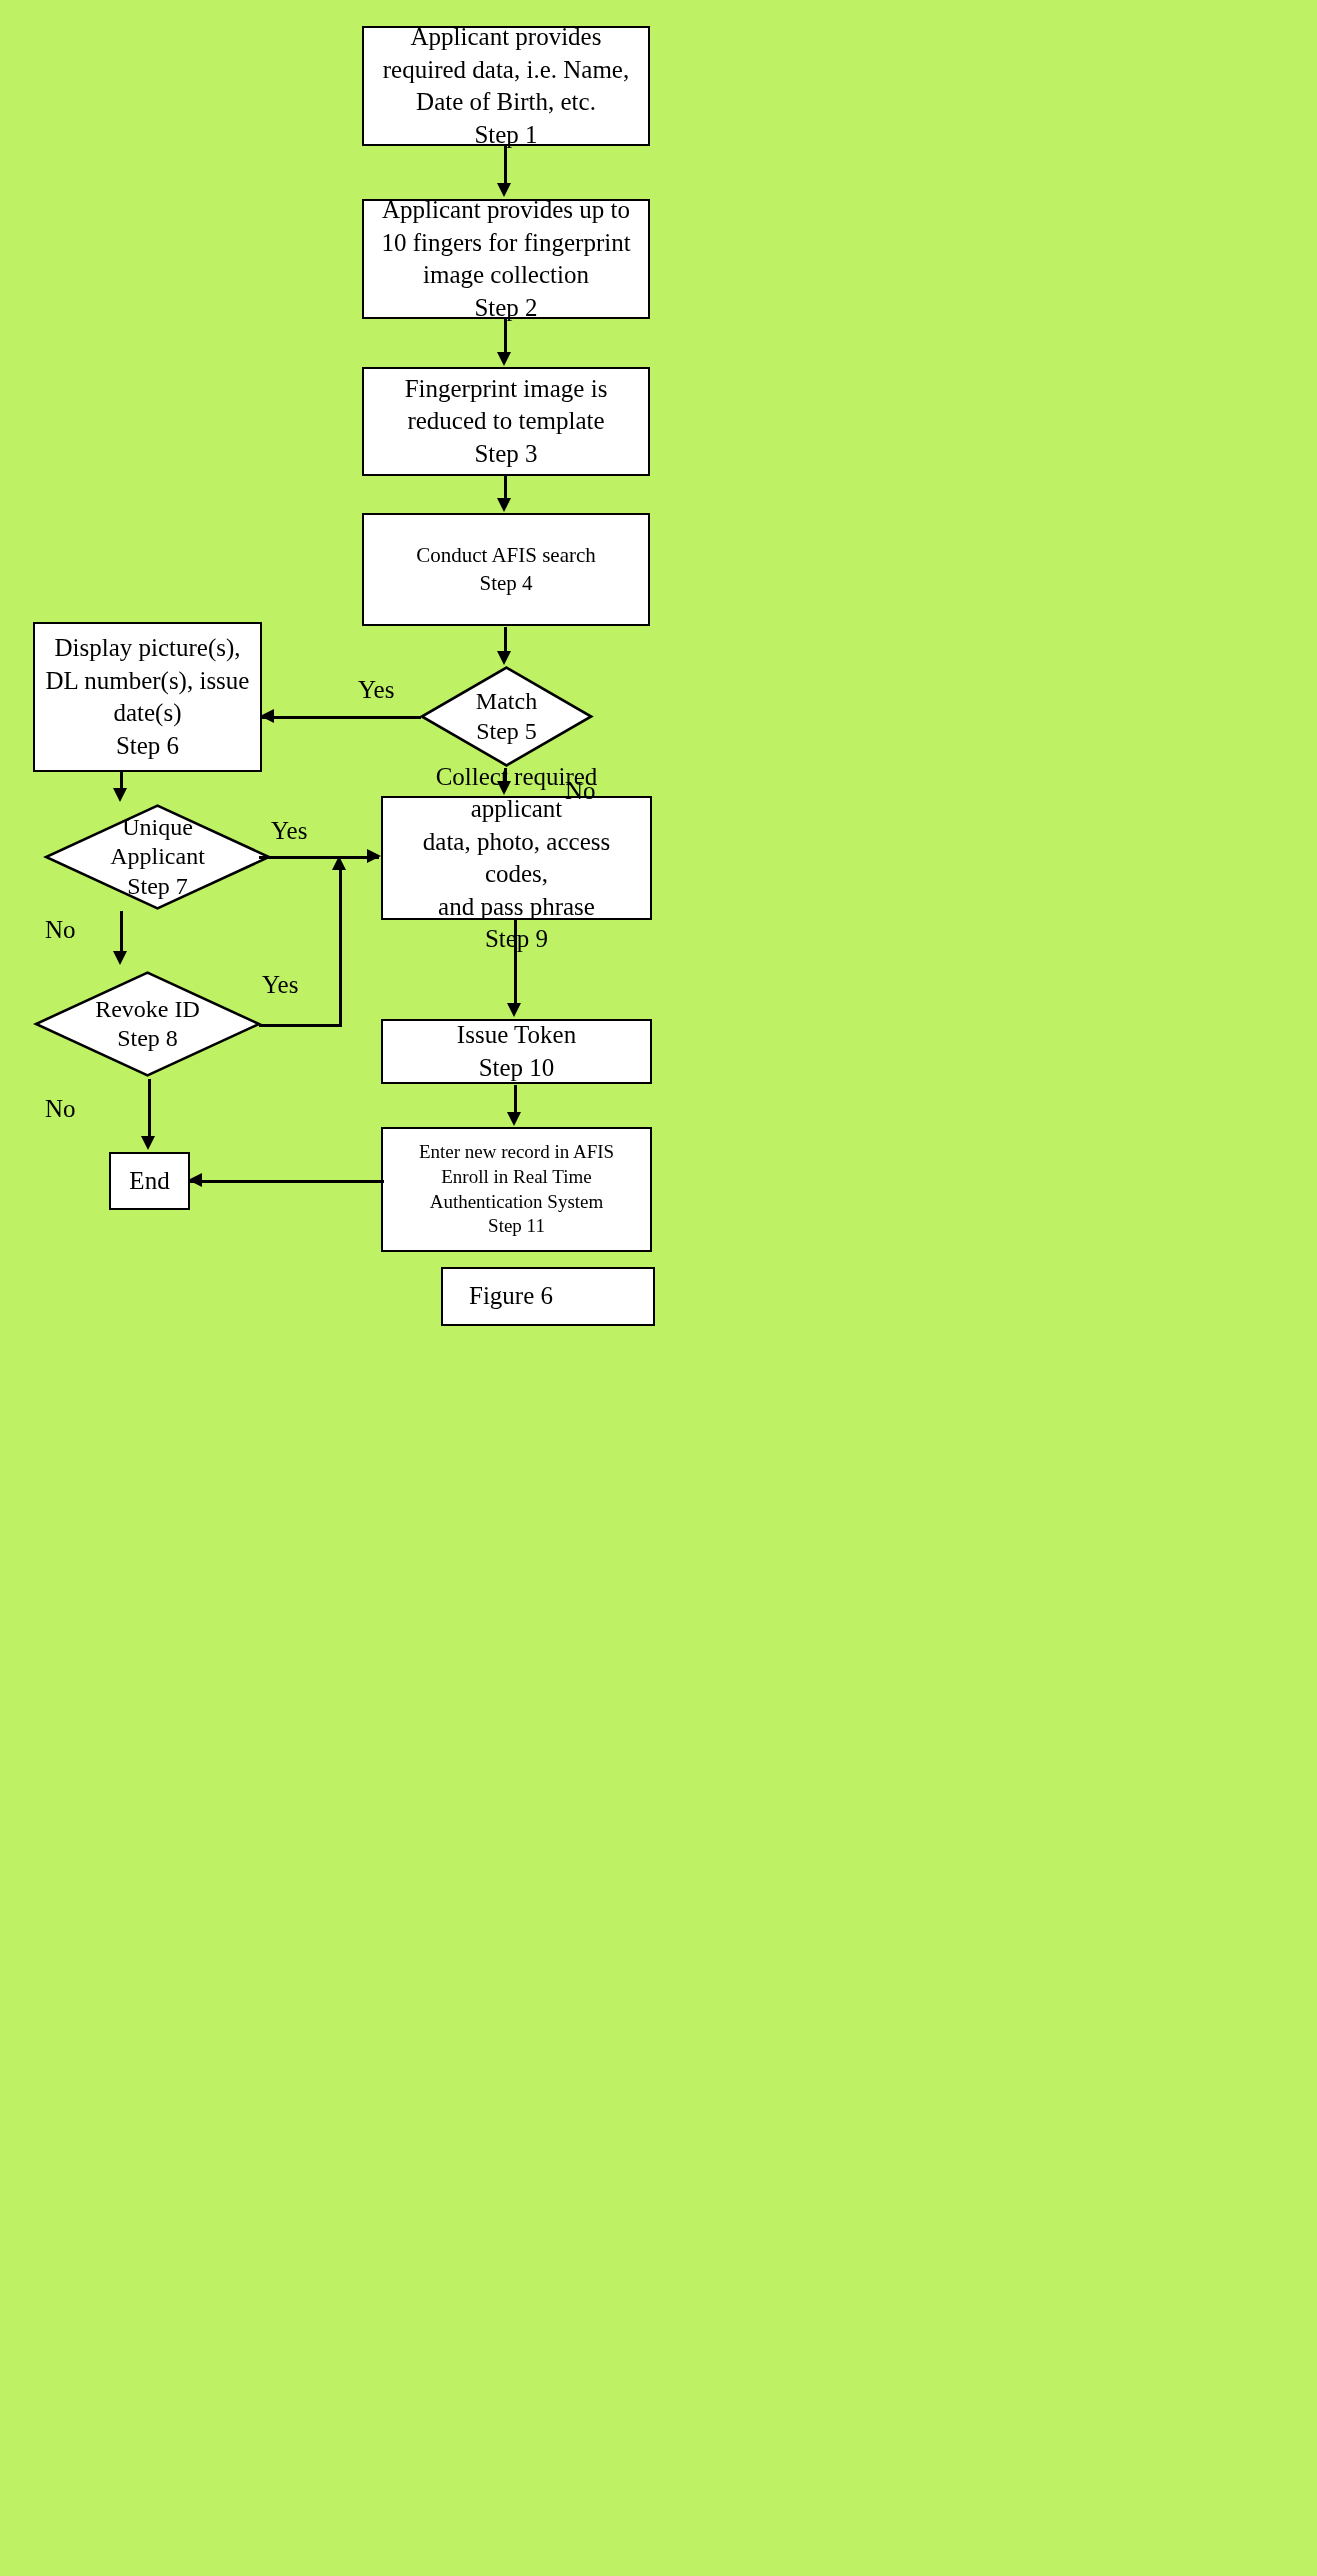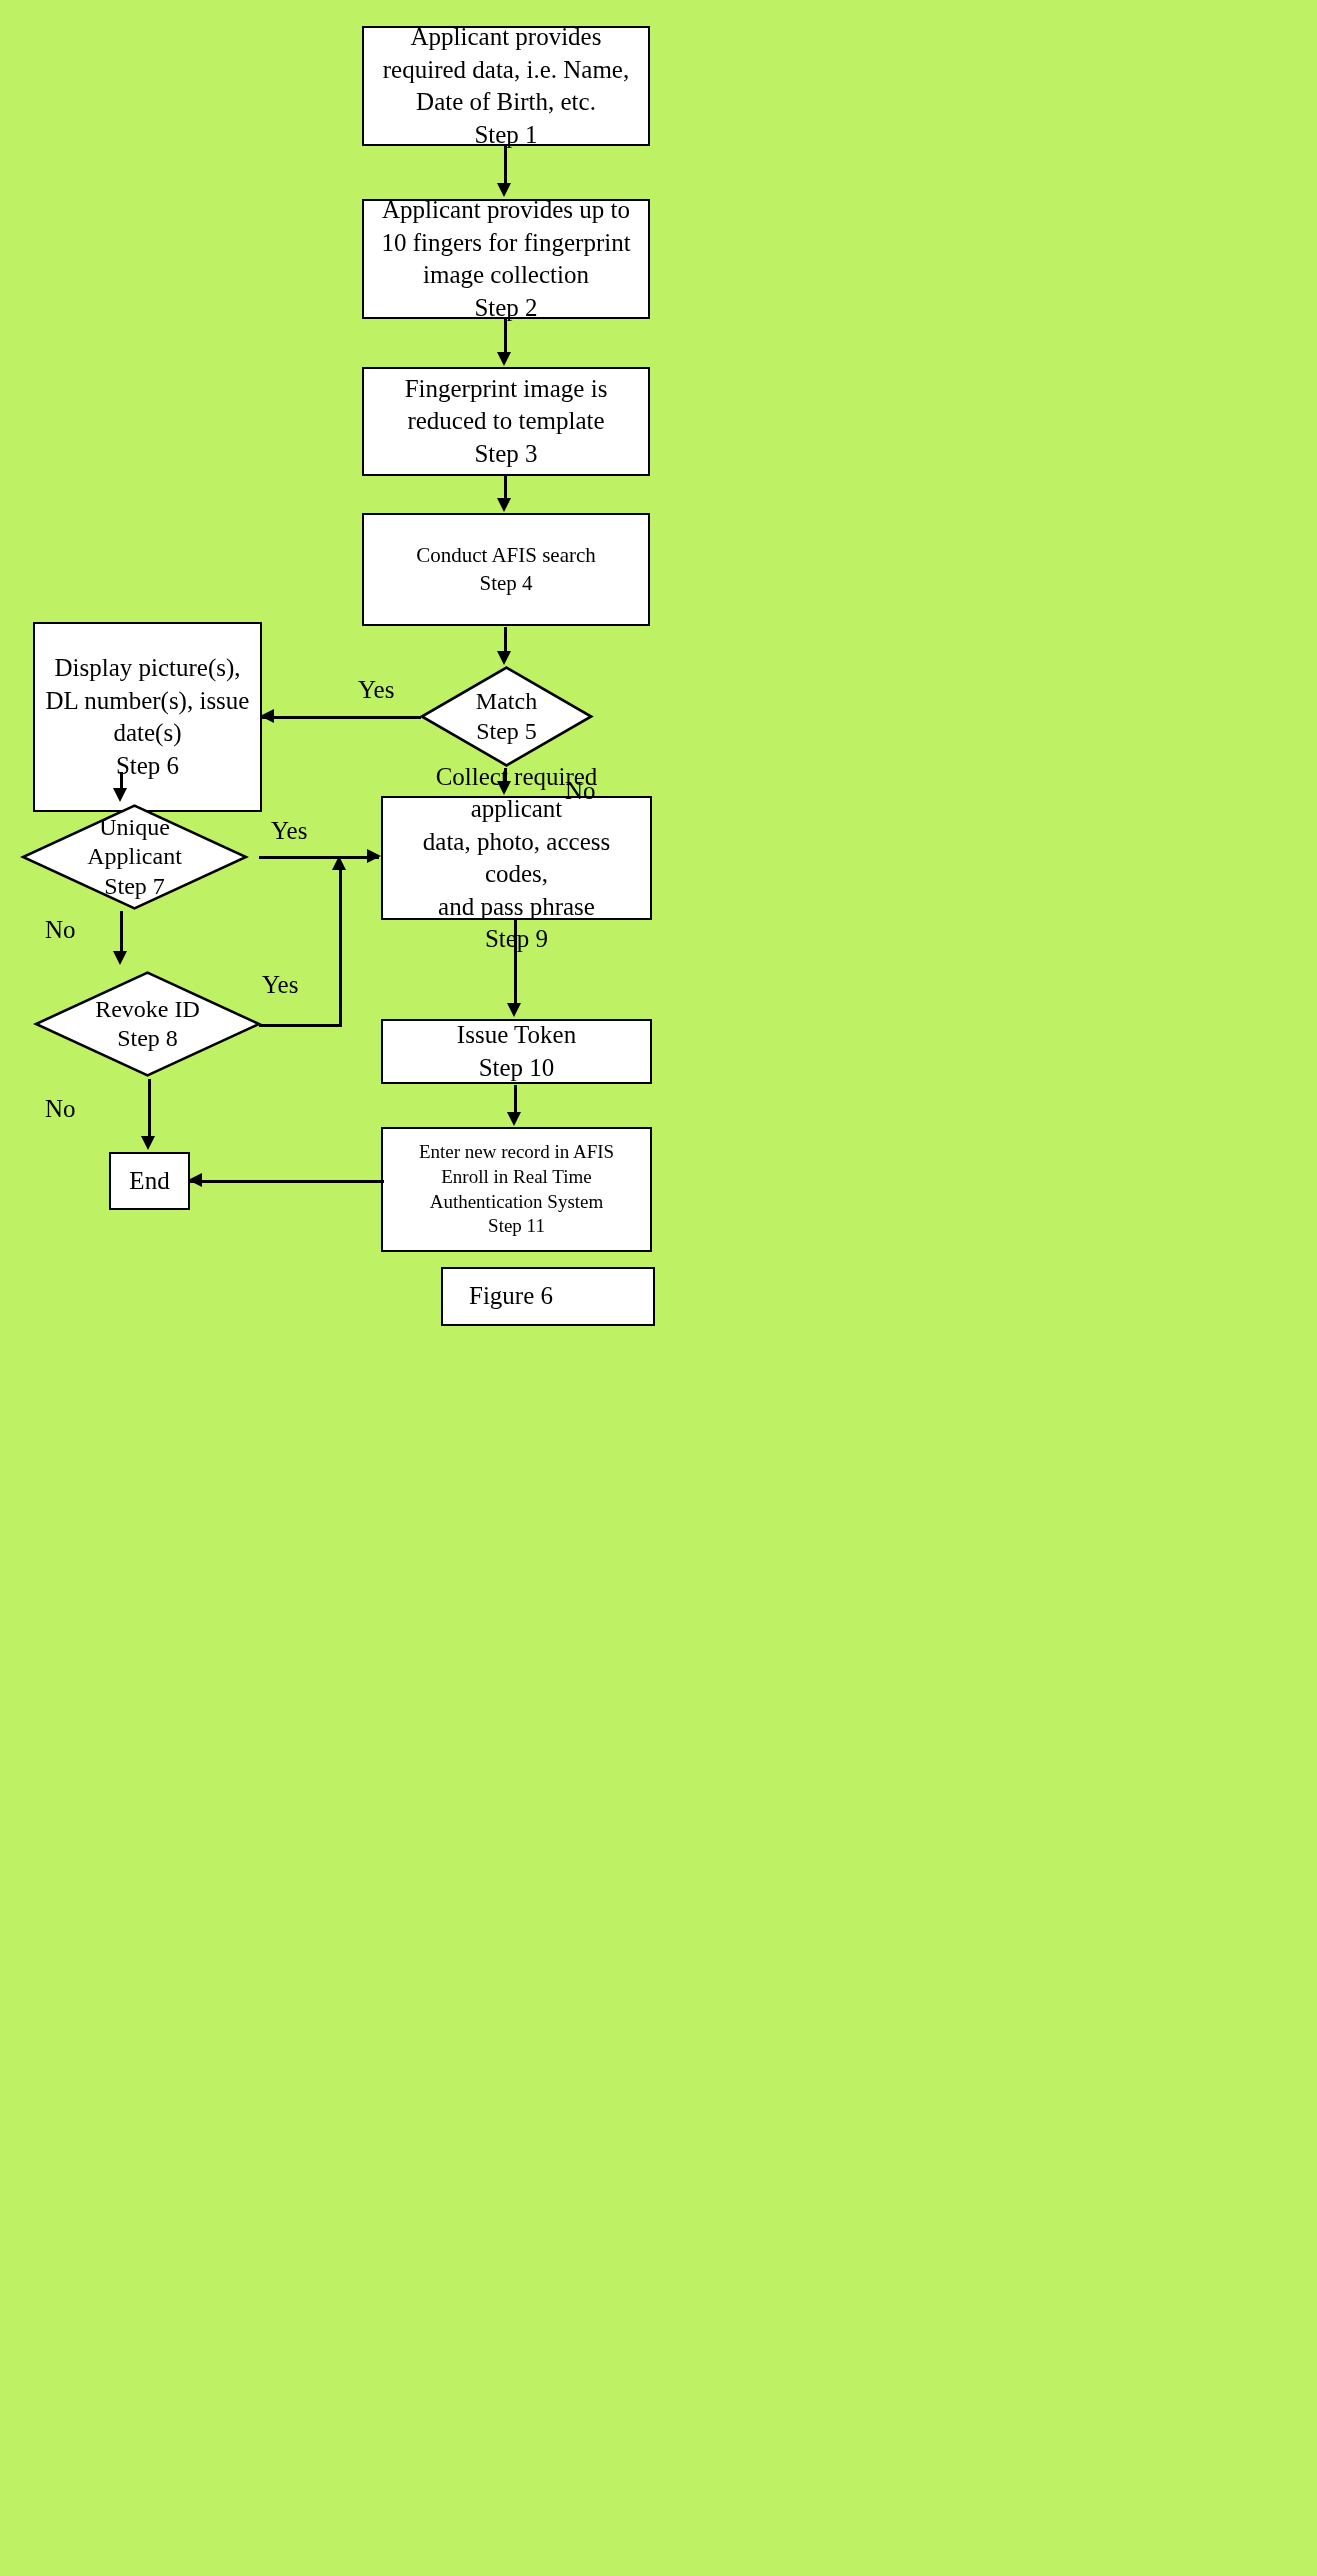--- a/index.html
+++ b/index.html
@@ -10,37 +10,37 @@
   .node{position:absolute;box-sizing:border-box;display:flex;align-items:center;
         justify-content:center;text-align:center;line-height:1.30;}
   .box{border:2.6px solid #000;background:#fff;}
   .box .txt{padding:0 8.7px;}
 
   
   .s1{left:362px;top:26px;width:288px;height:120px;font-size:25px;}
   .s2{left:362px;top:199px;width:288px;height:120px;font-size:25px;}
   .s3{left:362px;top:367px;width:288px;height:109px;font-size:25px;font-family:Liberation Serif, serif;}
   .s4{left:362px;top:513px;width:288px;height:113px;font-size:21px;}
-  .s6{left:33px;top:622px;width:229px;height:190px;font-size:25px;}
+  .s6{left:33px;top:622px;width:229px;height:150px;font-size:25px;}
   .s9{left:381px;top:796px;width:271px;height:124px;font-size:25px;}
   .s10{left:381px;top:1019px;width:271px;height:65px;font-size:25px;}
   .s11{left:381px;top:1127px;width:271px;height:125px;font-size:19px;}
   .endbox{left:109px;top:1152px;width:81px;height:58px;font-size:25px;}
   .figbox{left:441px;top:1267px;width:214px;height:59px;font-size:25px;
           justify-content:flex-start;}
   .figbox .txt{padding-left:26px;}
 
   
   .dia{position:absolute;}
   .dia svg{display:block;}
   .dia .dlabel{position:absolute;left:0;top:0;width:100%;height:100%;
         display:flex;align-items:center;justify-content:center;text-align:center;
         font-size:24px;line-height:1.22;pointer-events:none;}
   .d5{left:419px;top:665px;width:175px;height:103px;}
-  .d7{left:20px;top:803px;width:229px;height:108px;}
+  .d7{left:43px;top:803px;width:229px;height:108px;}
   .d7 .dlabel{align-items:center;}
   .d8{left:33px;top:970px;width:229px;height:108px;}
 
   
   .ln{position:absolute;background:#000;}
   .vl{width:2.6px;}
   .hl{height:2.6px;}
   .arw{position:absolute;width:0;height:0;}
   .arw-d{border-left:7.9px solid transparent;border-right:7.9px solid transparent;border-top:14px solid #000;}
   .arw-u{border-left:7.9px solid transparent;border-right:7.9px solid transparent;border-bottom:14px solid #000;}

